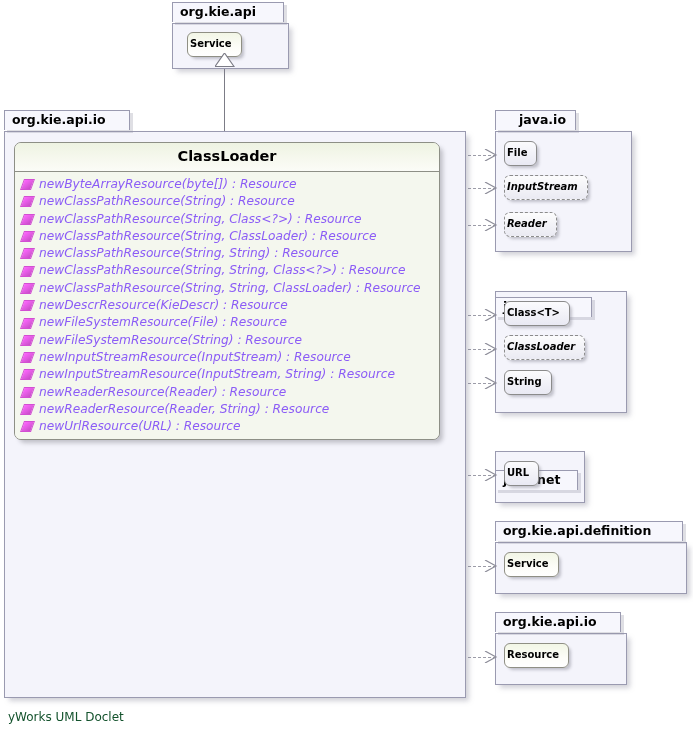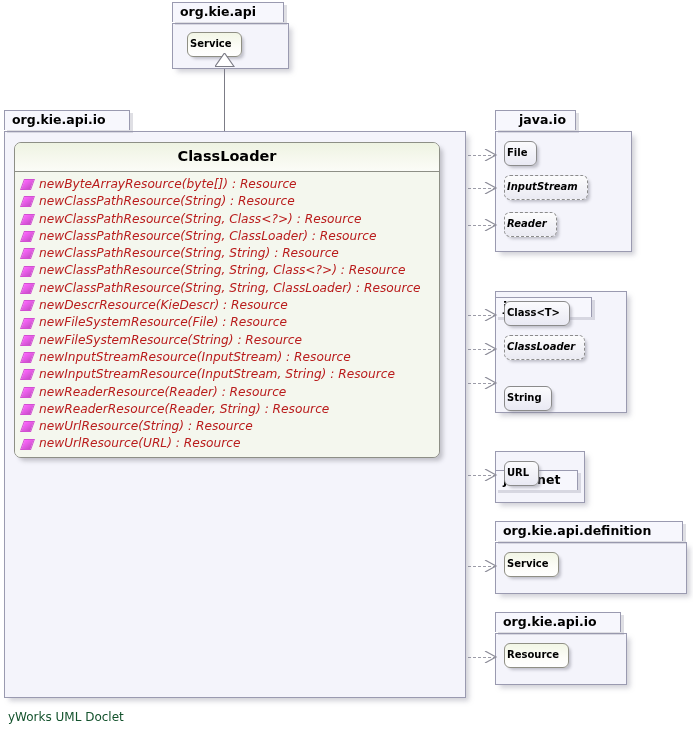--- a/index.html
+++ b/index.html
@@ -56,21 +56,21 @@
   .classbox-title{
     text-align:center;font-weight:bold;font-size:14.5px;color:#000;
     padding:5px 0 6px 0;
     background:linear-gradient(180deg,#eef3e2 0%,#f6f8ee 55%,#fbfcf7 100%);
     border-bottom:1px solid #8d8f86;
     line-height:17px;
   }
   .classbox-members{padding:4px 0 4px 0;background:#f4f7ee;}
   .member{
     display:flex;align-items:center;
-    font-size:12.2px;font-style:italic;color:#b91c1c;
+    font-size:12.2px;font-style:italic;color:#8b5cf6;
     line-height:17.3px;height:17.3px;padding-left:7px;white-space:nowrap;
   }
   
   .m-icon{
     width:9px;height:9px;flex:0 0 9px;margin-right:6px;
     background:linear-gradient(135deg,#ff66ff 0%,#e05ae0 55%,#c64ac6 100%);
     transform:skewX(-20deg);
     border:1px solid #d24fd2;
   }
   .vline{position:absolute;width:1px;background:#7c7c86;z-index:1;}
@@ -157,24 +157,20 @@
         <span class="m-icon"></span>
         <span>newInputStreamResource(InputStream, String) : Resource</span>
       </div>
       <div class="member">
         <span class="m-icon"></span>
         <span>newReaderResource(Reader) : Resource</span>
       </div>
       <div class="member">
         <span class="m-icon"></span>
         <span>newReaderResource(Reader, String) : Resource</span>
-      </div>
-      <div class="member">
-        <span class="m-icon"></span>
-        <span>newUrlResource(String) : Resource</span>
       </div>
       <div class="member">
         <span class="m-icon"></span>
         <span>newUrlResource(URL) : Resource</span>
       </div>
     </div>
 </div>
 
 <div class="dashline" style="left:438px;top:155px;width:58px;"></div>
 <div class="dashline" style="left:438px;top:188px;width:58px;"></div>
@@ -230,21 +226,21 @@
 
 <div class="pkg" style="left:495px;top:270px;">
   <div class="pkg-tab" style="left:0;top:0;width:79px;margin-top:27px;">java.lang</div>
   <div class="pkg-body" style="top:21px;width:130px;height:120px;"></div>
   <div class="node" style="left:9px;top:31px;">
     <span>Class&lt;T&gt;</span>
   </div>
   <div class="node abstract" style="left:9px;top:65px;">
     <span>ClassLoader</span>
   </div>
-  <div class="node" style="left:9px;top:100px;margin-top:16px;">
+  <div class="node" style="left:9px;top:100px;">
     <span>String</span>
   </div>
 </div>
 
 <div class="pkg" style="left:495px;top:430px;">
   <div class="pkg-tab" style="left:0;top:0;width:65px;margin-top:40px;">java.net</div>
   <div class="pkg-body" style="top:21px;width:88px;height:50px;"></div>
   <div class="node" style="left:9px;top:31px;">
     <span>URL</span>
   </div>

